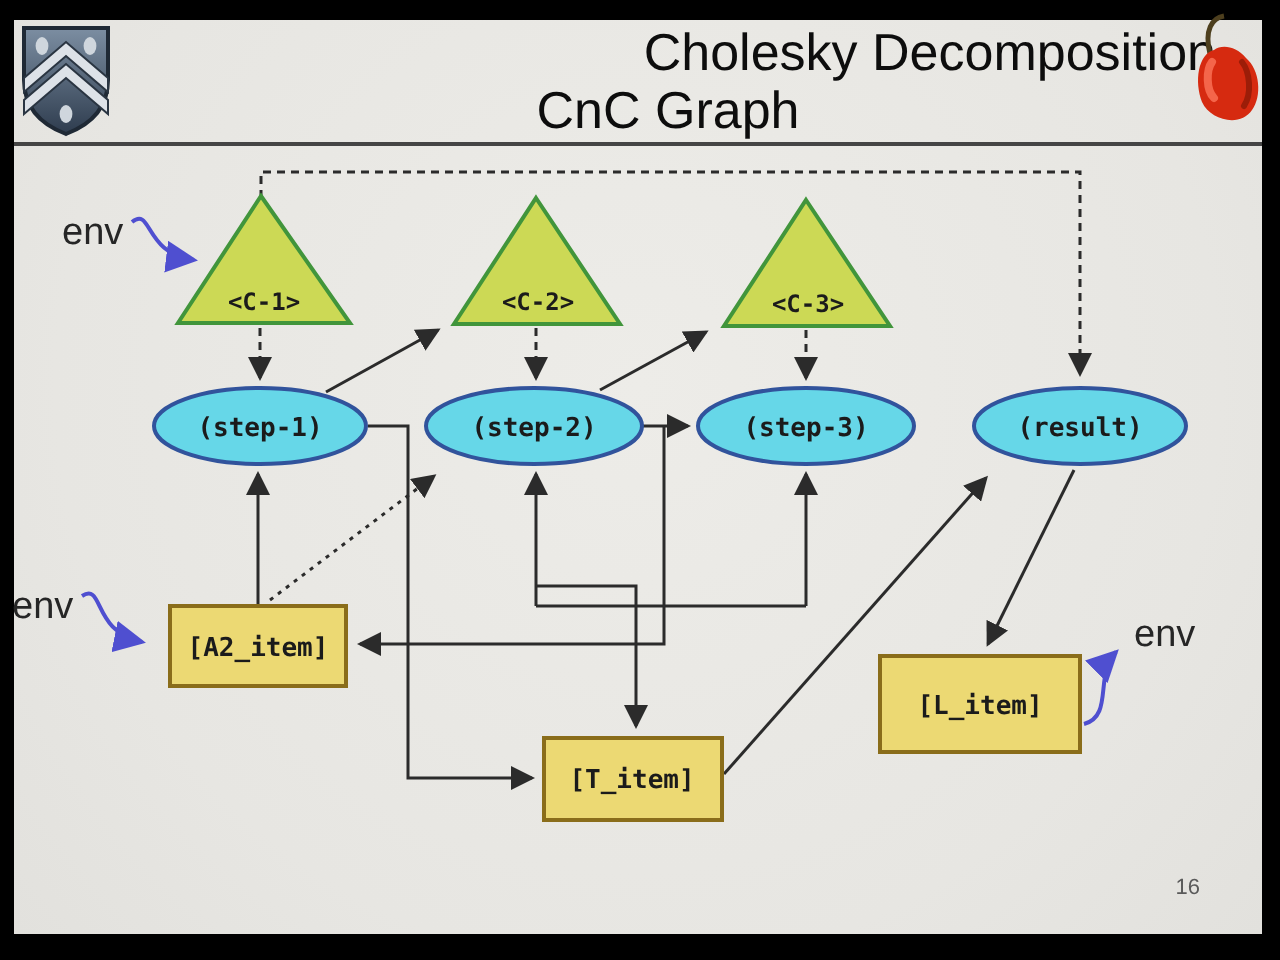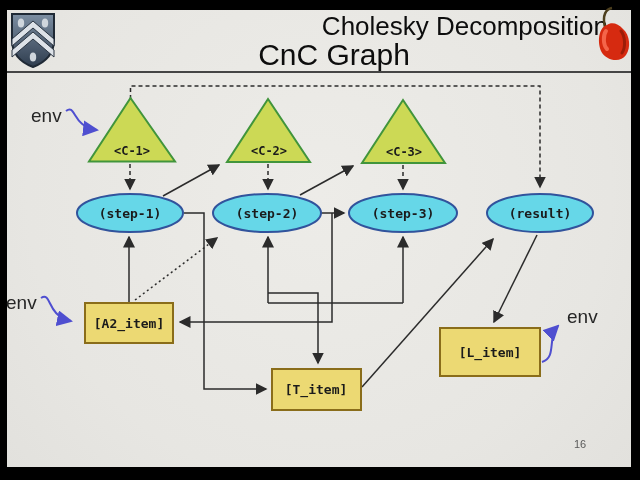--- a/index.html
+++ b/index.html
@@ -4,25 +4,25 @@
 <style>
   html,body{margin:0;padding:0;}
   body{width:640px;height:480px;background:#000;position:relative;overflow:hidden;
        font-family:"Liberation Sans",sans-serif;}
   #screen{position:absolute;left:0;top:0;width:640px;height:480px;}
   .slide{position:absolute;left:7px;top:10px;width:624px;height:457px;
          background:#eae9e5;
          background-image:radial-gradient(circle at 50% 40%, #edece8 0%, #e7e6e2 70%, #e2e1dd 100%);}
   .title-wrap{position:absolute;left:60px;top:0;width:548px;text-align:center;color:#0d0d0d;}
   .title-line1{position:absolute;left:0;top:12px;width:100%;font-size:26px;line-height:28px;text-align:right;}
-  .title-line2{position:absolute;left:0;top:41px;width:100%;font-size:30px;line-height:28px;}
+  .title-line2{position:absolute;left:0;top:41px;width:100%;font-size:26px;line-height:28px;}
   .divider{position:absolute;left:7px;top:71px;width:624px;height:2px;background:#454545;}
   .logo{position:absolute;left:10px;top:12px;}
   .pepper{position:absolute;left:595px;top:5px;}
-  .page-number{position:absolute;left:560px;top:438px;width:40px;text-align:center;
+  .page-number{position:absolute;left:560px;top:438px;width:40px;text-align:right;
                font-size:11px;color:#5a5a5a;}
   #diagram{position:absolute;left:0;top:0;}
   .edge{stroke:#2b2b2b;stroke-width:1.5;fill:none;}
   .edge.dashed{stroke-dasharray:4 3;}
   .edge.dotted{stroke-dasharray:2 3;}
   .env-arrow{stroke:#4f4fd0;stroke-width:2;fill:none;}
   .tag-shape{stroke:#41953b;stroke-width:2;}
   .step-shape{stroke:#31539c;stroke-width:2;}
   .item-shape{stroke:#8a6d1a;stroke-width:2;}
   .node-label{font:bold 13px "DejaVu Sans Mono",monospace;fill:#1b1b1b;text-anchor:middle;}

